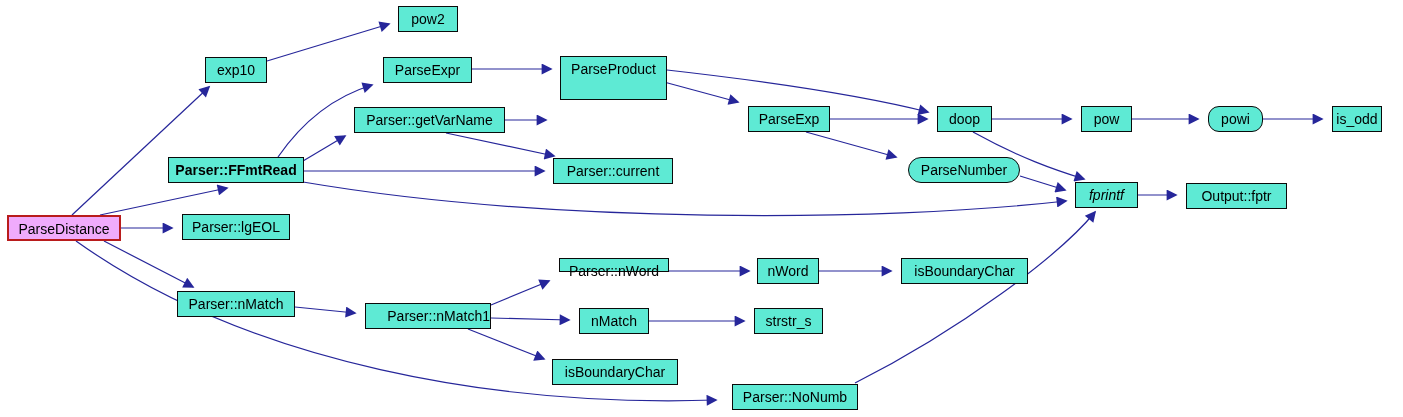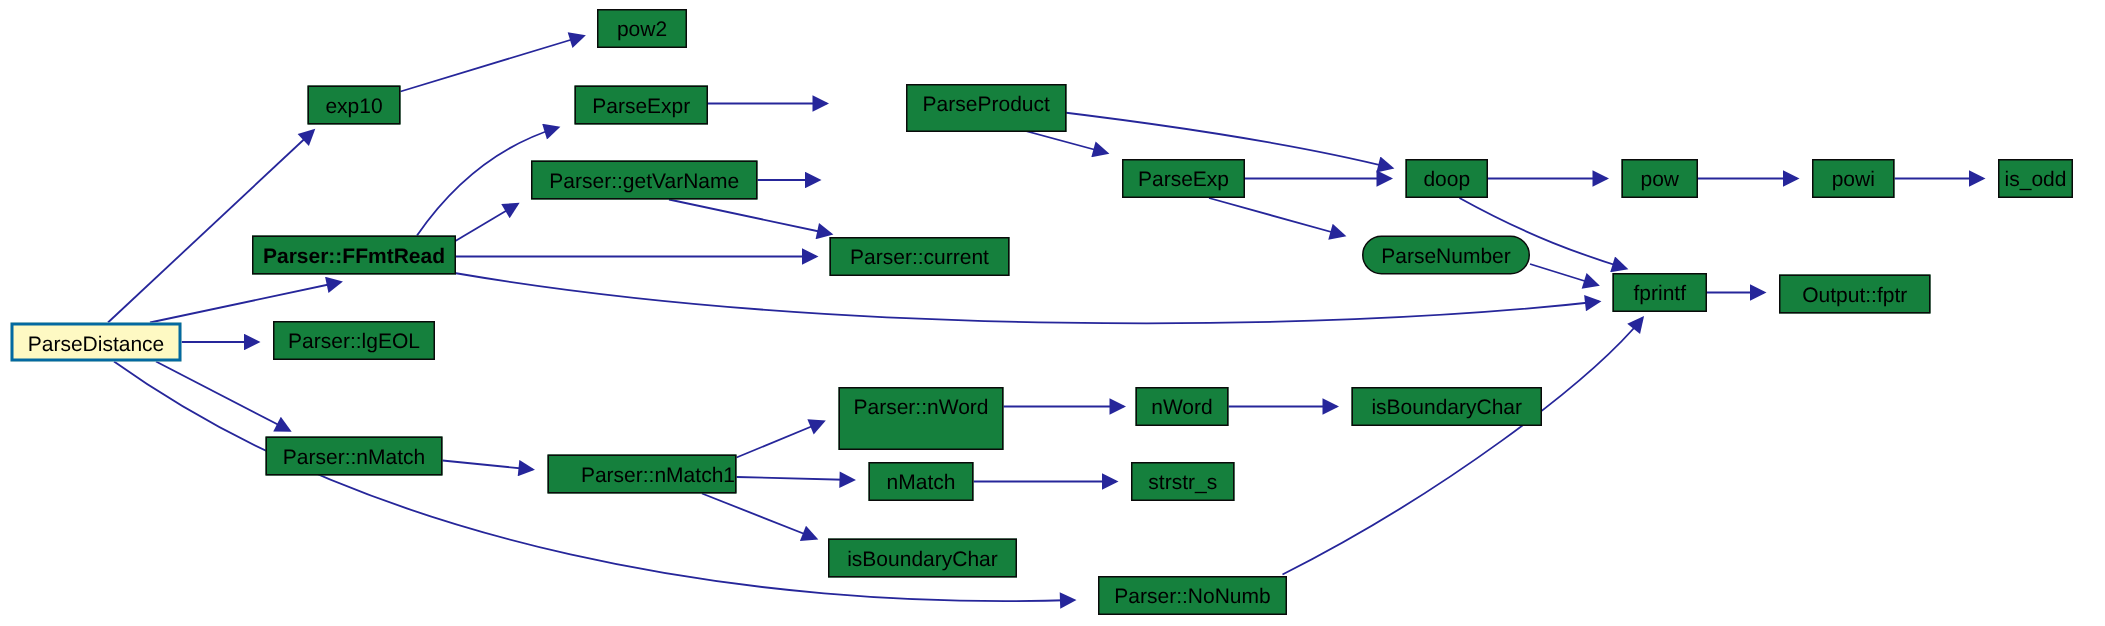--- a/index.html
+++ b/index.html
@@ -7,32 +7,32 @@
     position:relative;
     width:1403px;height:417px;
     background:#ffffff;
     font-family:"Liberation Sans","DejaVu Sans",sans-serif;
     overflow:hidden;
   }
   .edges{position:absolute;left:0;top:0;width:1403px;height:417px;}
   .node{
     position:absolute;
     box-sizing:border-box;
-    background:#15803d;
+    background:#5eead4;
     border:1px solid #0a0a0a;
     color:#000000;
     font-size:14px;
     line-height:24px;
     text-align:center;
     white-space:nowrap;
     cursor:pointer;
   }
   .node.root{
-    background:#fef9c3;
-    border:2px solid #0369a1;
+    background:#f0abfc;
+    border:2px solid #b91c1c;
     cursor:default;
   }
 </style>
 </head>
 <body>
 
 <div class="canvas">
 
   <svg class="edges" width="1403" height="417" viewBox="0 0 1403 417" fill="none" stroke="#26269a" stroke-width="1.2">
     <defs>
@@ -71,36 +71,36 @@
     <path d="M669,271 L749,271" marker-end="url(#arrow)"></path>
     <path d="M819,271 L891,271" marker-end="url(#arrow)"></path>
     <path d="M649,321 L744,321" marker-end="url(#arrow)"></path>
     <path d="M855,383 C960,330 1060,255 1095,212" marker-end="url(#arrow)"></path>
   </svg>
 
   <div class="node root" style="left:7px;top:215px;width:114px;height:26px;">ParseDistance</div>
   <div class="node" style="left:205px;top:57px;width:62px;height:26px;">exp10</div>
   <div class="node" style="left:398px;top:6px;width:60px;height:26px;">pow2</div>
   <div class="node" style="left:383px;top:57px;width:89px;height:26px;">ParseExpr</div>
-  <div class="node" style="left:560px;top:56px;width:107px;height:32px;margin-left:44px;">ParseProduct</div>
+  <div class="node" style="left:560px;top:56px;width:107px;height:44px;">ParseProduct</div>
   <div class="node" style="left:354px;top:107px;width:151px;height:26px;">Parser::getVarName</div>
   <div class="node" style="left:553px;top:158px;width:120px;height:26px;">Parser::current</div>
   <div class="node" style="left:168px;top:157px;width:136px;height:26px;font-weight:bold;">Parser::FFmtRead</div>
   <div class="node" style="left:182px;top:214px;width:108px;height:26px;">Parser::lgEOL</div>
   <div class="node" style="left:748px;top:106px;width:82px;height:26px;">ParseExp</div>
   <div class="node" style="left:937px;top:106px;width:55px;height:26px;">doop</div>
   <div class="node" style="left:908px;top:157px;width:112px;height:26px;border-radius:13px;">ParseNumber</div>
   <div class="node" style="left:1081px;top:106px;width:51px;height:26px;">pow</div>
-  <div class="node" style="left:1208px;top:106px;width:55px;height:26px;">powi</div>
+  <div class="node" style="left:1208px;top:106px;width:55px;height:26px;border-radius:11px;">powi</div>
   <div class="node" style="left:1332px;top:106px;width:50px;height:26px;">is_odd</div>
-  <div class="node" style="left:1075px;top:182px;width:63px;height:26px;">fprintf</div>
+  <div class="node" style="left:1075px;top:182px;width:63px;height:26px;font-style:italic;">fprintf</div>
   <div class="node" style="left:1186px;top:183px;width:101px;height:26px;">Output::fptr</div>
   <div class="node" style="left:177px;top:291px;width:118px;height:26px;">Parser::nMatch</div>
   <div class="node" style="left:365px;top:303px;width:126px;height:26px;text-align:right;">Parser::nMatch1</div>
-  <div class="node" style="left:559px;top:258px;width:110px;height:42px;">Parser::nWord</div>
+  <div class="node" style="left:559px;top:258px;width:110px;height:14px;">Parser::nWord</div>
   <div class="node" style="left:757px;top:258px;width:62px;height:26px;">nWord</div>
   <div class="node" style="left:901px;top:258px;width:127px;height:26px;">isBoundaryChar</div>
   <div class="node" style="left:579px;top:308px;width:70px;height:26px;">nMatch</div>
   <div class="node" style="left:754px;top:308px;width:69px;height:26px;">strstr_s</div>
   <div class="node" style="left:552px;top:359px;width:126px;height:26px;">isBoundaryChar</div>
   <div class="node" style="left:732px;top:384px;width:126px;height:26px;">Parser::NoNumb</div>
 
 </div>
 
 </body></html>

